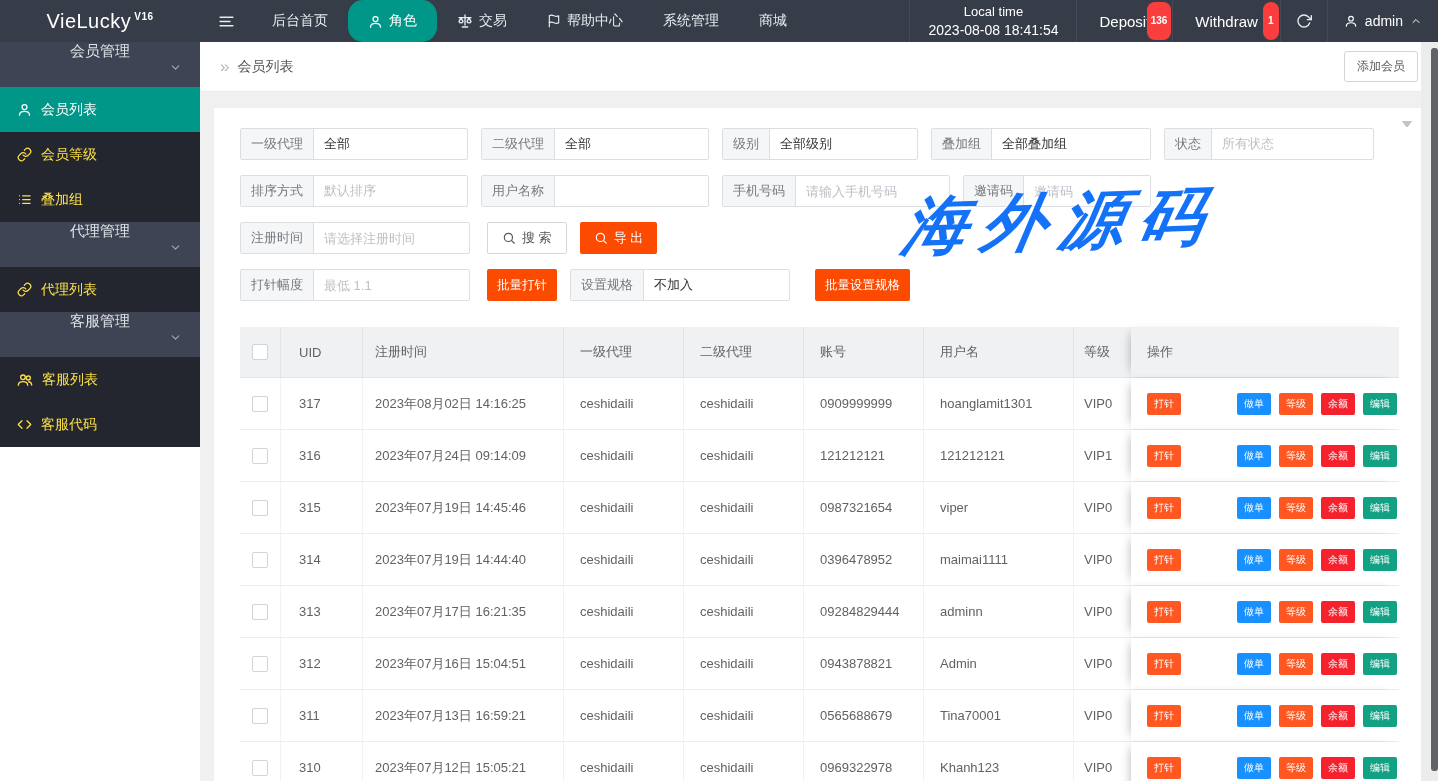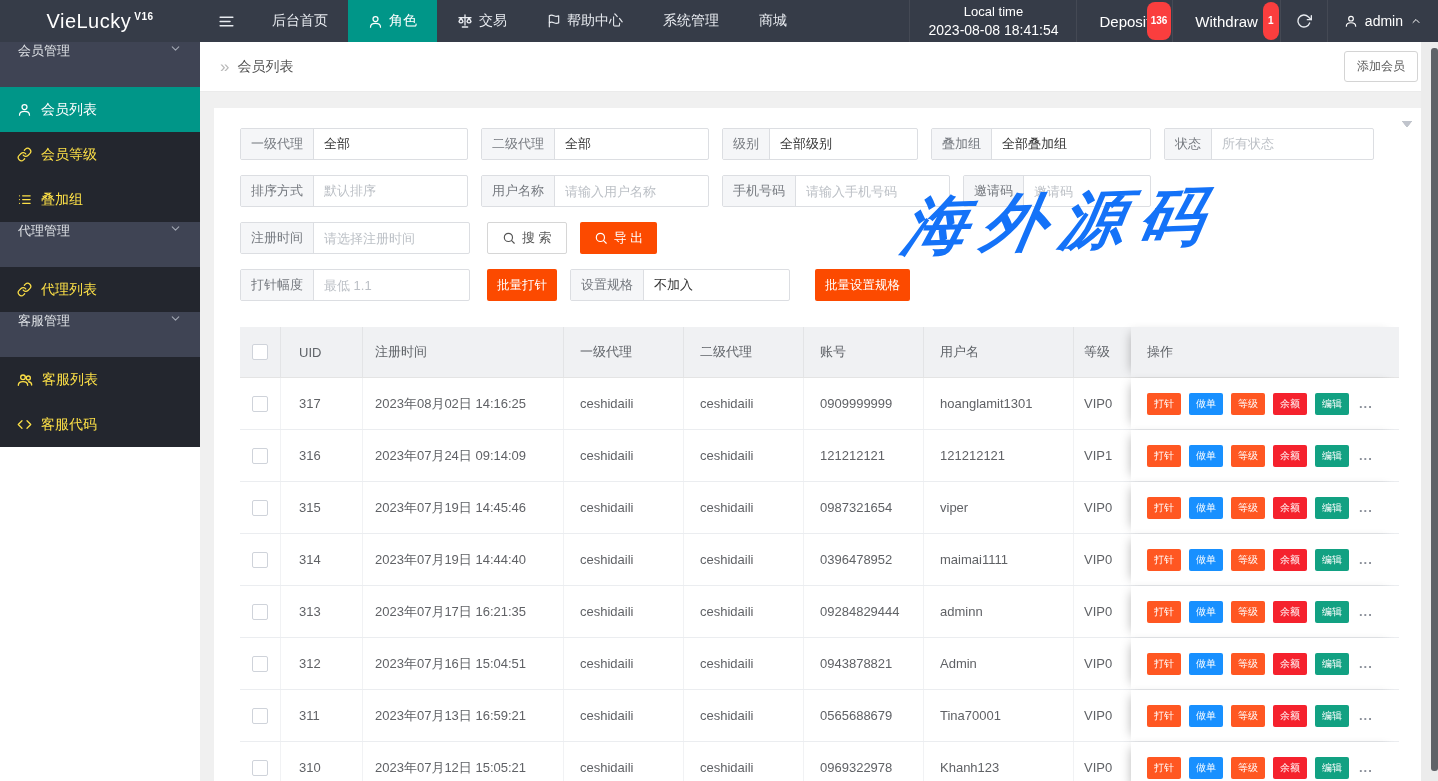--- a/index.html
+++ b/index.html
@@ -6,33 +6,33 @@
   body{font-family:"Liberation Sans",sans-serif;background:#f0f2f5;}
   .page{position:relative;width:1438px;height:781px;overflow:hidden;background:#f0f2f5;}
   .ic{fill:none;stroke:currentColor;stroke-width:2;stroke-linecap:round;stroke-linejoin:round;display:block;}
 
   
   .nav{position:absolute;left:0;top:0;width:100%;height:42px;background:#363c48;display:flex;color:#e8ebf0;z-index:20;}
   .logo{width:200px;display:flex;align-items:center;justify-content:center;color:#fff;font-size:20px;letter-spacing:.5px;}
   .logo sup{font-size:10px;margin-left:3px;position:relative;top:-5px;font-weight:bold;}
   .menu-toggle{width:52px;display:flex;align-items:center;justify-content:center;cursor:pointer;}
   .nav-item{display:flex;align-items:center;gap:6px;padding:0 20px;font-size:14px;cursor:pointer;white-space:nowrap;}
-  .nav-item.active{background:var(--teal,#009688);color:#fff;}
+  .nav-item.active{background:var(--teal,#009688);color:#fff;border-radius:15px;}
   .nav-right{margin-left:auto;display:flex;align-items:stretch;}
   .nav-right>div{border-left:1px solid rgba(255,255,255,.07);display:flex;align-items:center;}
   .timebox{flex-direction:column;justify-content:center;padding:0 18px;font-size:13px;line-height:18px;text-align:center;color:#fff;}
   .timebox .tv{font-size:14px;}
   .navlink{padding:0 22px;position:relative;font-size:15px;cursor:pointer;color:#fff;}
   .badge{position:absolute;top:2px;right:1px;background:var(--badge,#fa3e3e);color:#fff;font-size:10px;line-height:14px;min-width:8px;padding:12px 4px;border-radius:8px;text-align:center;font-weight:bold;}
   .iconbtn{padding:0 15px;cursor:pointer;}
   .adminbox{padding:0 16px;gap:7px;font-size:14px;cursor:pointer;color:#fff;}
 
   
   .sidebar{position:absolute;left:0;top:42px;width:200px;bottom:0;background:#fff;z-index:10;}
-  .sgroup{height:45px;background:#3f4454;color:#dfe2e6;display:flex;align-items:flex-start;padding:0 18px;font-size:13px;cursor:pointer;}
+  .sgroup{height:45px;background:#3f4454;color:#dfe2e6;display:flex;align-items:center;padding:0 18px;font-size:15px;cursor:pointer;flex-direction:column;}
   .sgroup .chev{margin-left:auto;color:#a2a8b3;}
   .sitem{height:45px;background:#23262e;color:#fde047;display:flex;align-items:center;padding:0 17px;gap:9px;font-size:14px;cursor:pointer;}
   .sitem.active{background:var(--teal,#009688);color:#fff;}
 
   
   .crumbbar{position:absolute;left:200px;top:42px;right:0;height:50px;background:#fff;border-bottom:1px solid #ebebeb;display:flex;align-items:center;padding:0 20px;box-sizing:border-box;z-index:5;}
   .crumb-sep{color:#b8b8b8;font-size:17px;margin-right:8px;}
   .crumb-title{color:#555;font-size:14px;}
   .add-btn{margin-left:auto;background:#fff;border:1px solid #d4d4d4;border-radius:3px;color:#595959;font-size:12px;padding:6px 12px;cursor:pointer;font-family:inherit;}
 
@@ -67,21 +67,21 @@
   .c-a2{width:120px;}
   .c-acc{width:120px;}
   .c-user{width:150px;}
   .c-lvl{width:57px;padding-left:10px;border-right:none !important;}
   .c-ops{width:268px;position:relative;z-index:2;box-shadow:-6px 0 10px -6px rgba(0,0,0,.28);border-right:none !important;gap:8px;}
   .th.c-ops{background:#f0f1f3;text-align:center;}
   .td.c-ops{background:#fff;}
   .cb{width:14px;height:14px;border:1px solid #cfd3da;border-radius:2px;background:#fff;display:inline-block;cursor:pointer;}
   .abtn{height:22px;padding:0 7px;border:none;border-radius:2px;color:#fff;font-size:10px;cursor:pointer;font-family:inherit;flex:none;}
   .a-orange{background:var(--btn-orange,#ff5722);}
-  .a-blue{background:var(--btn-blue,#1890ff);}
+  .a-blue{background:var(--btn-blue,#1890ff);margin-left:48px;}
   .a-red{background:var(--btn-red,#f5222d);}
   .a-green{background:var(--btn-green,#12a182);}
   .more{color:#8a8f99;font-weight:bold;letter-spacing:1px;cursor:pointer;margin-left:2px;}
 
   
   .watermark{position:absolute;left:905px;top:178px;font-family:"DejaVu Serif",serif;font-style:italic;font-weight:bold;font-size:64px;letter-spacing:14px;color:var(--watermark,#1472f8);transform:skewX(-12deg) rotate(-2deg);z-index:40;pointer-events:none;white-space:nowrap;}
   .scrollbar{position:absolute;right:0;top:42px;width:17px;bottom:0;background:#ececec;z-index:30;}
   .thumb{position:absolute;right:0;top:6px;width:7px;bottom:10px;background:#5f6368;border-radius:3px;cursor:pointer;}
 </style>
 </head>
@@ -306,21 +306,20 @@
       </div>
 
       <div class="frow">
         <div class="fgroup" style="width:228px">
           <span class="flabel">排序方式</span>
           <span class="fvalue muted">默认排序</span>
           <span class="caret"></span>
         </div>
         <div class="fgroup" style="width:228px">
           <span class="flabel">用户名称</span>
-          <input placeholder="请输入用户名称" style="">
         </div>
         <div class="fgroup" style="width:228px">
           <span class="flabel">手机号码</span>
           <input placeholder="请输入手机号码" style="">
         </div>
         <div class="fgroup" style="width:188px">
           <span class="flabel">邀请码</span>
           <input placeholder="邀请码" style="">
         </div>
       </div>

